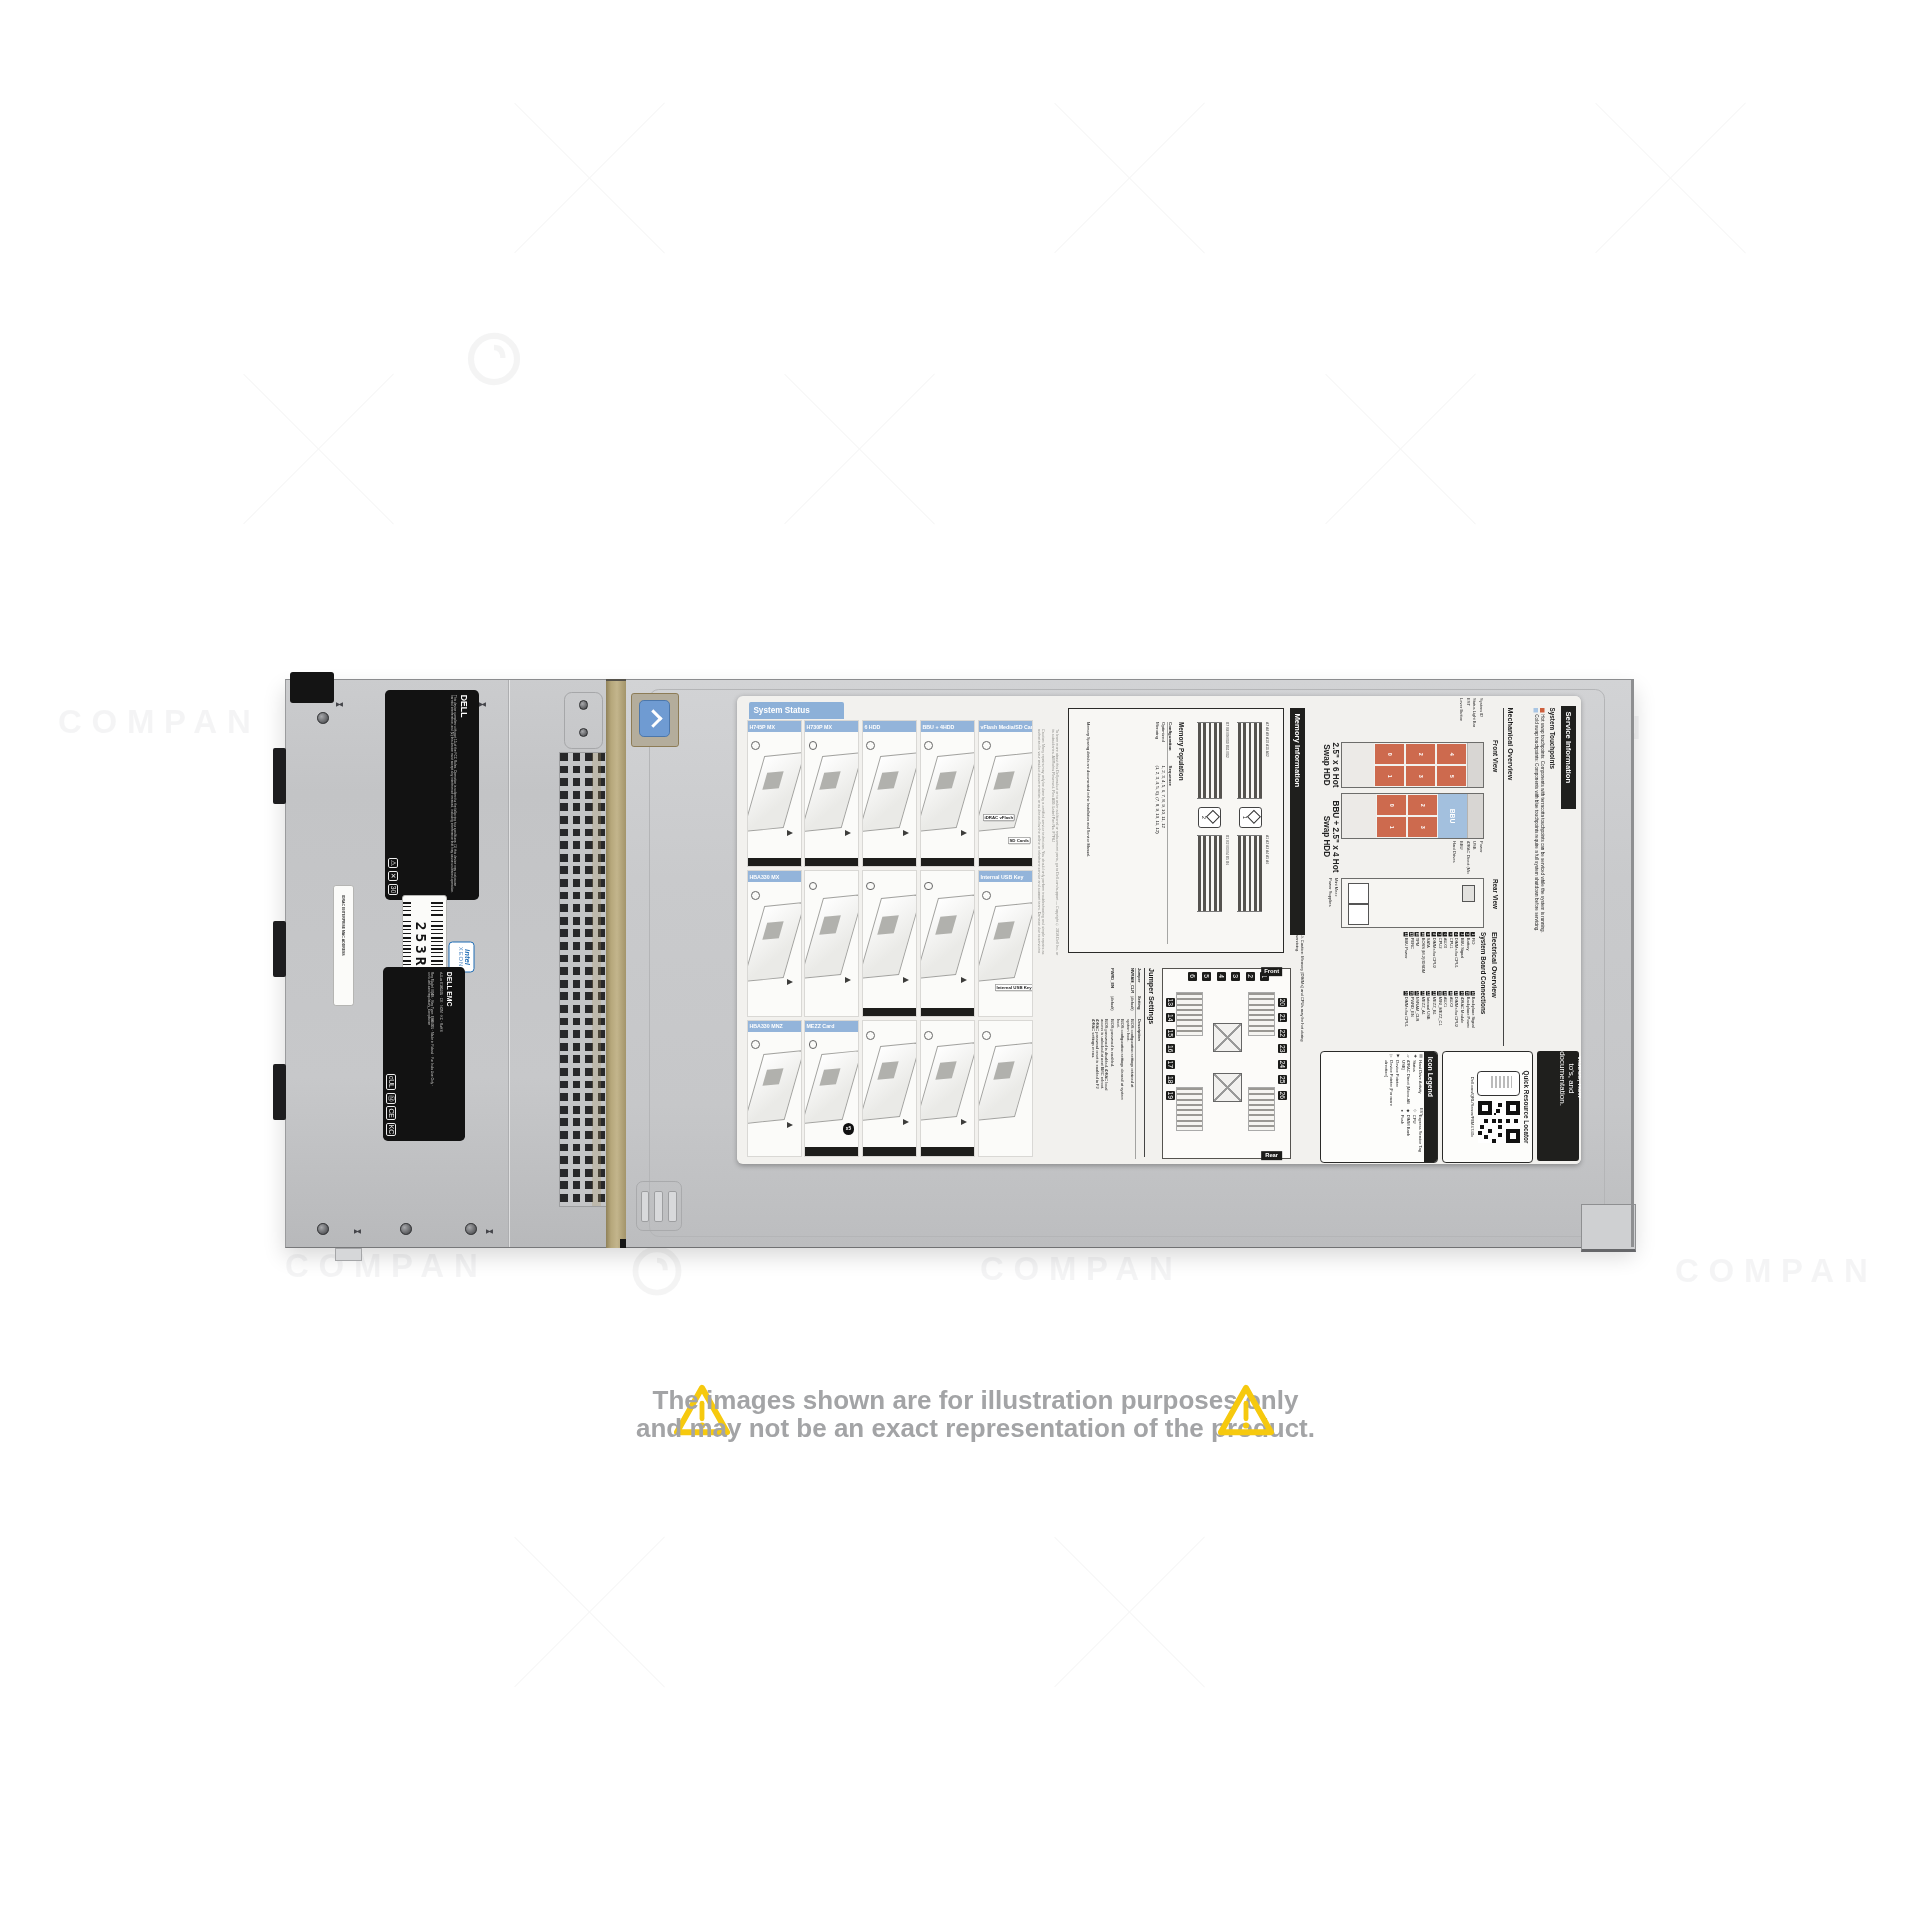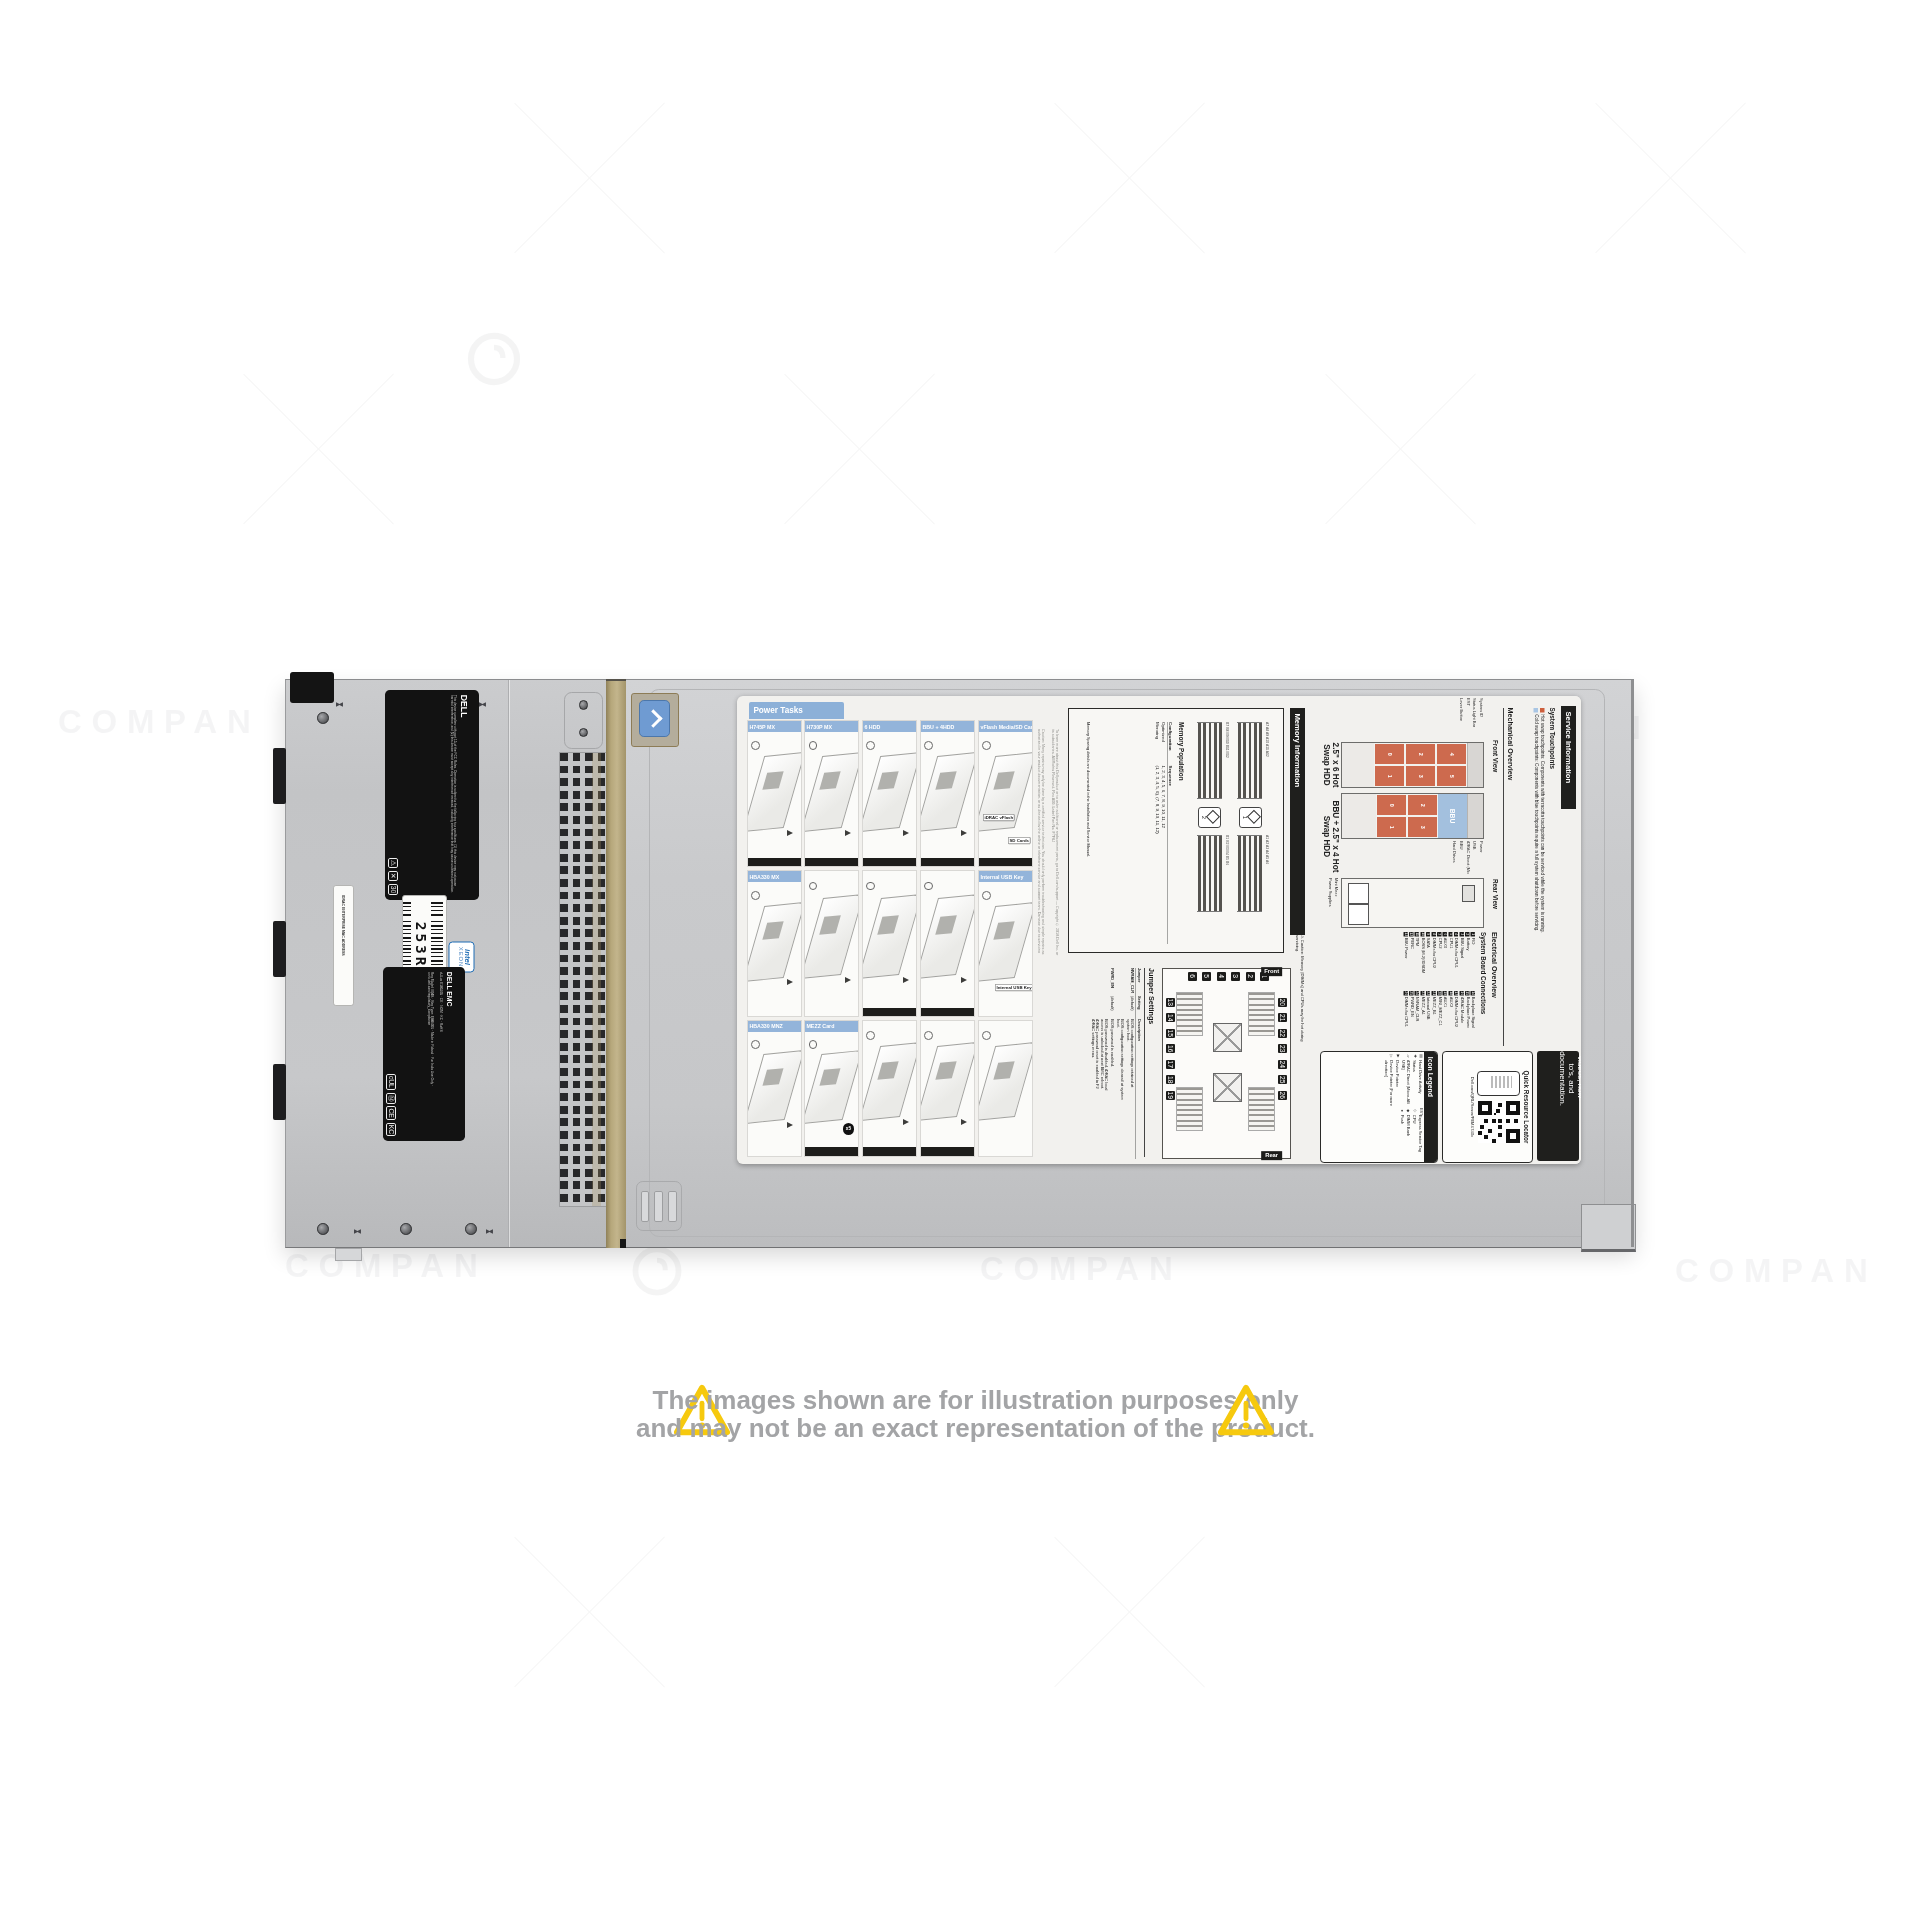--- a/index.html
+++ b/index.html
@@ -294,21 +294,21 @@
           <i></i>
           <i></i>
           <i></i>
         </div>
       <div class="foot"></div>
       <div class="redge"></div>
 
       <div id="biglabel">
 
         <div id="zoneA">
-          <div class="tasktab">Power Tasks</div>
+          <div class="tasktab">System Status</div>
           <div id="taskgrid">
             <div class="panel">
               <div class="p-head">
                   <span>H745P MX</span>
                 </div>
               <div class="art">
                   <span class="stepc"></span>
                   <span class="arrowg"></span>
                 </div>
               <div class="pbar"></div>

